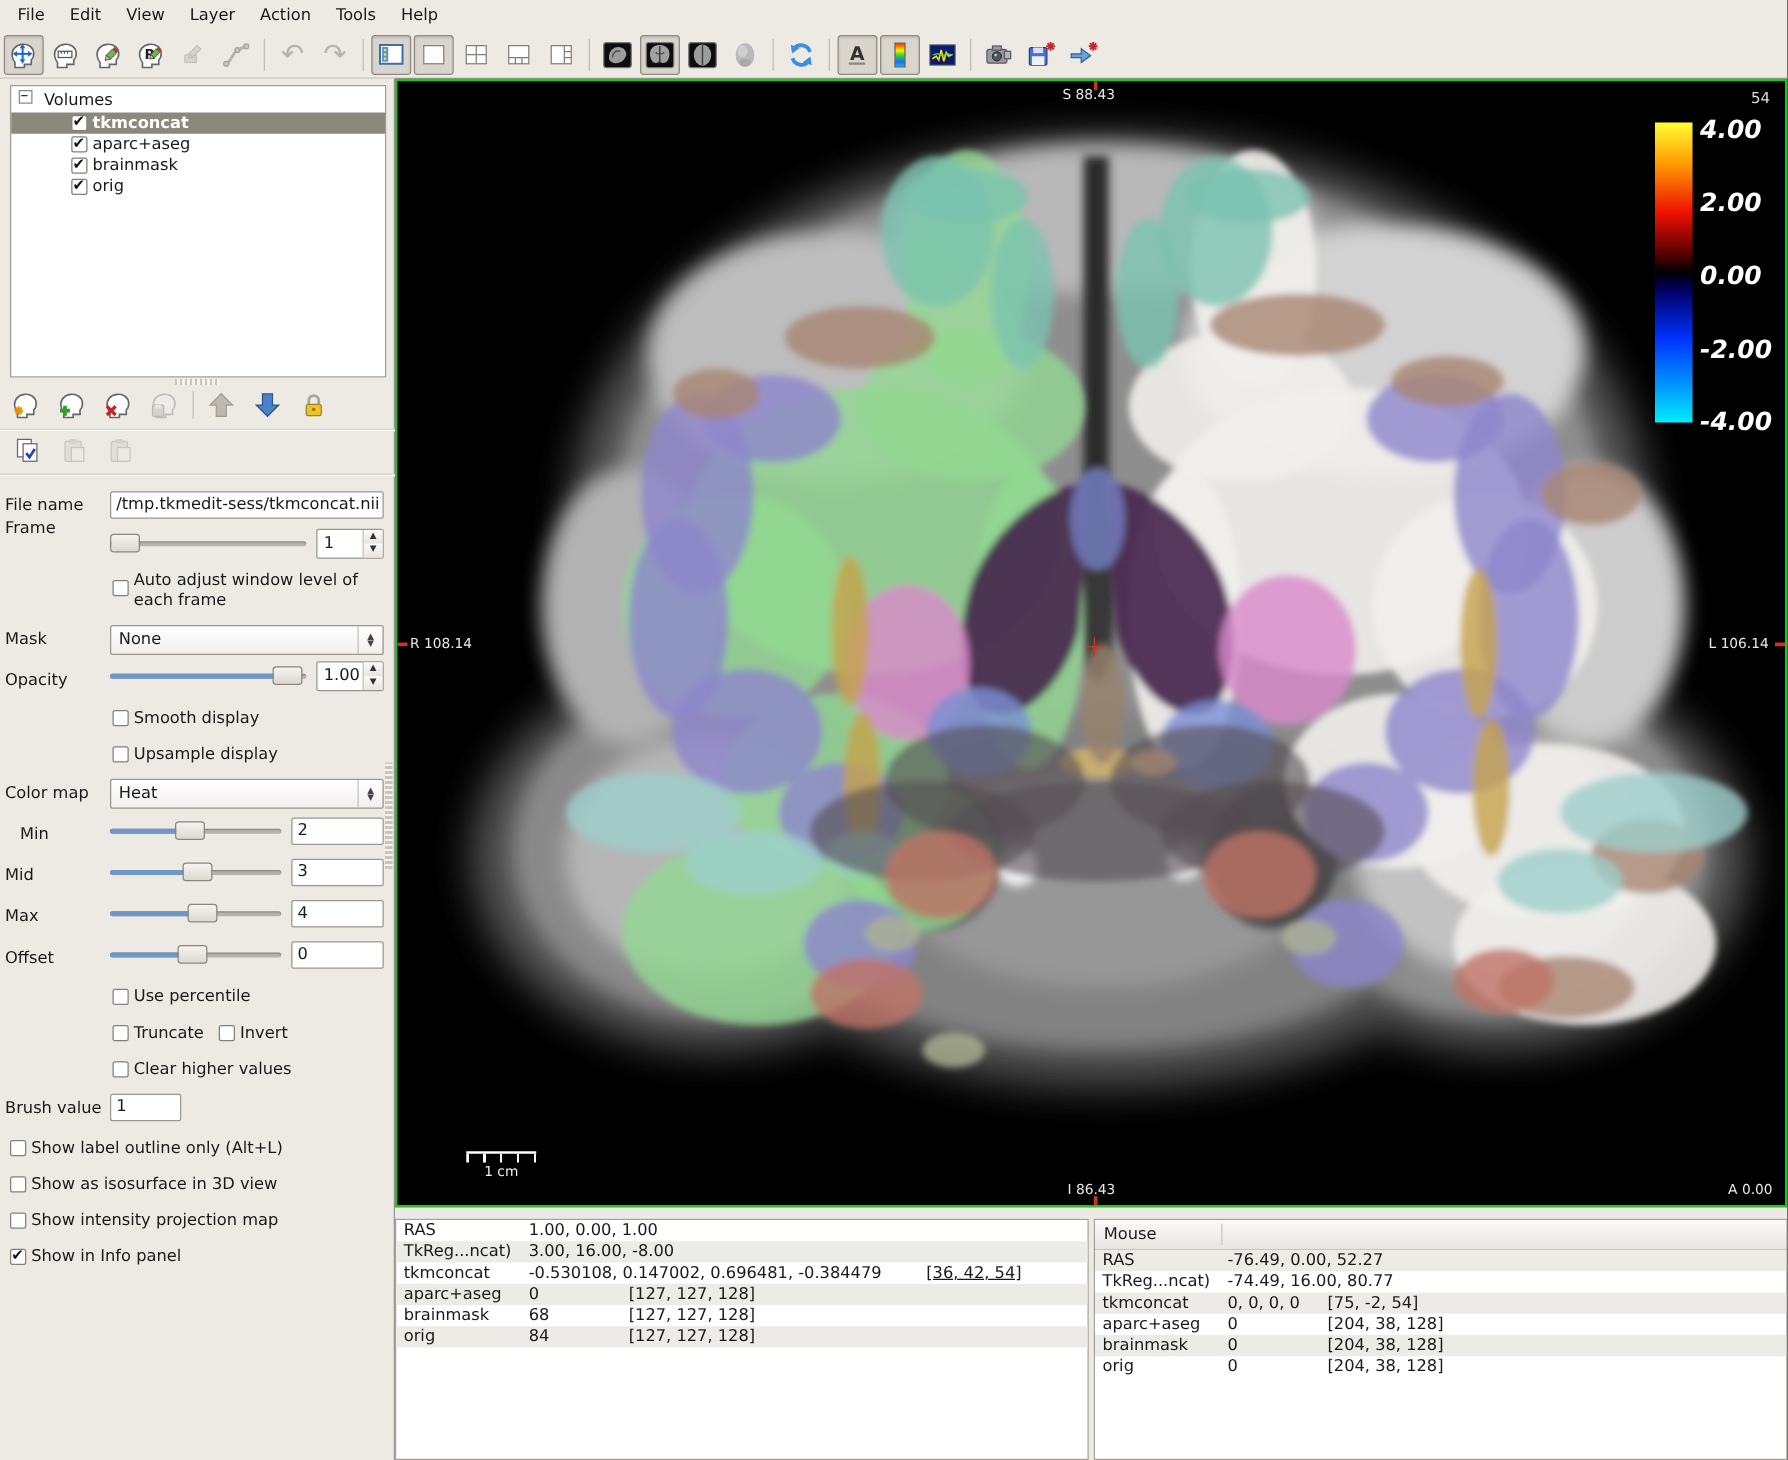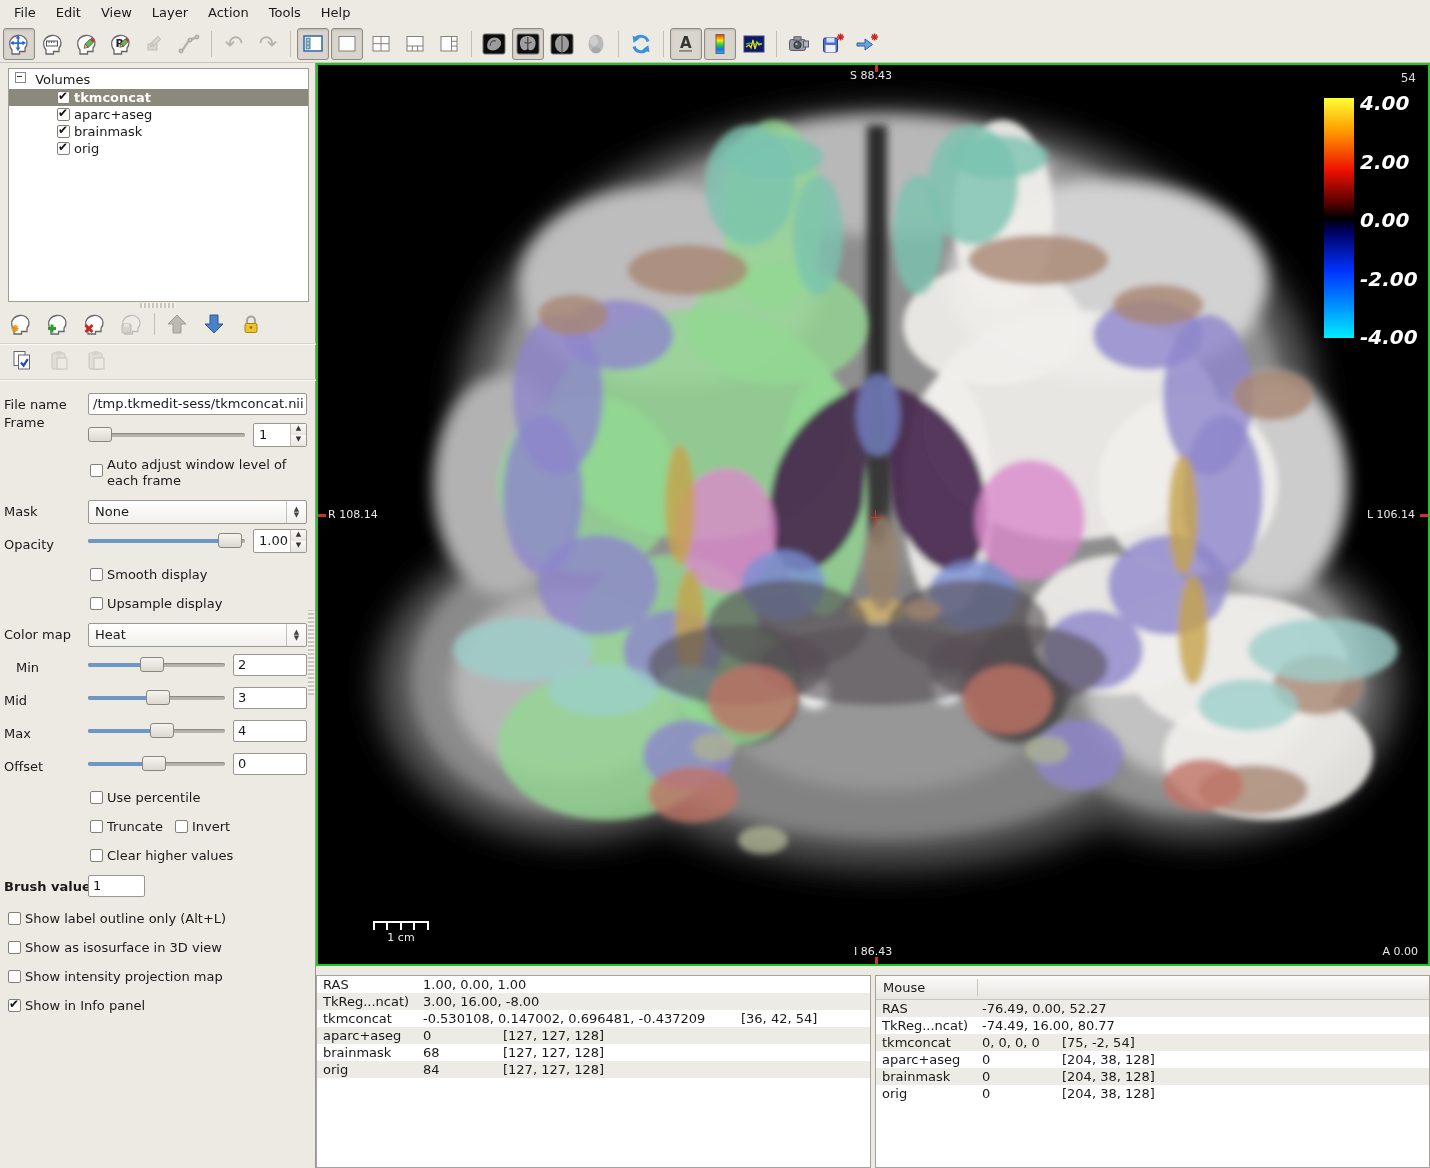--- a/index.html
+++ b/index.html
@@ -54,21 +54,21 @@
   #cursor-cross::after{left:0;top:7px;width:15px;height:1px;}
   
   .info-panel{position:absolute;top:975px;width:555px;height:193px;background:#fff;border:1px solid #a6a29a;box-sizing:border-box;}
   .info-head{position:relative;height:24px;background:linear-gradient(#fbfaf8,#e8e6e1);border-bottom:1px solid #c9c6bf;line-height:23px;padding-left:7px;box-sizing:border-box;}
   .info-head .col-div{position:absolute;left:101px;top:3px;bottom:3px;width:1px;background:#c9c6bf;}
   .info-row{position:relative;height:17px;line-height:17px;font-size:13px;}
   .info-row:nth-child(even){background:#edebe6;}
   .ilabel{position:absolute;left:6px;}
   .ival{position:absolute;left:106px;white-space:nowrap;}
   .iextra{position:absolute;white-space:nowrap;}
-  .x-near{left:186px;} .x-far{left:424px;}
+  .x-near{left:186px;} .x-far{left:424px;text-decoration:underline;}
   #gap-strip{position:absolute;left:316px;top:966px;width:1114px;height:9px;background:#edeae4;}
   .panel-grip{position:absolute;top:978px;width:8px;height:18px;background:repeating-linear-gradient(0deg,#c9c5bc 0 2px,#f4f2ee 2px 4px);}
   svg{display:block;}
   .dis{color:#b7b3ab;}
 </style>
 </head>
 <body>
 
 <div id="app">
 
@@ -484,21 +484,21 @@
 
     <span class="cb" style="position:absolute;left:90px;top:728px;"></span>
     <span class="cbrow-label" style="left:107px;top:727px;">Use percentile</span>
     <span class="cb" style="position:absolute;left:90px;top:757px;"></span>
     <span class="cbrow-label" style="left:107px;top:756px;">Truncate</span>
     <span class="cb" style="position:absolute;left:175px;top:757px;"></span>
     <span class="cbrow-label" style="left:192px;top:756px;">Invert</span>
     <span class="cb" style="position:absolute;left:90px;top:786px;"></span>
     <span class="cbrow-label" style="left:107px;top:785px;">Clear higher values</span>
 
-    <span class="lbl" style="left:4px;top:816px;font-weight:bold;">Brush value</span>
+    <span class="lbl" style="left:4px;top:816px;">Brush value</span>
     <div class="input" style="left:88px;top:812px;width:57px;height:22px;"><span>1</span></div>
 
     <span class="cb" style="position:absolute;left:8px;top:849px;"></span>
     <span class="cbrow-label" style="left:25px;top:848px;">Show label outline only (Alt+L)</span>
     <span class="cb" style="position:absolute;left:8px;top:878px;"></span>
     <span class="cbrow-label" style="left:25px;top:877px;">Show as isosurface in 3D view</span>
     <span class="cb" style="position:absolute;left:8px;top:907px;"></span>
     <span class="cbrow-label" style="left:25px;top:906px;">Show intensity projection map</span>
     <span class="cb checked" style="position:absolute;left:8px;top:936px;"></span>
     <span class="cbrow-label" style="left:25px;top:935px;">Show in Info panel</span>
@@ -699,21 +699,21 @@
     <div class="info-row">
       <span class="ilabel">RAS</span>
       <span class="ival">1.00, 0.00, 1.00</span>
     </div>
     <div class="info-row">
       <span class="ilabel">TkReg...ncat)</span>
       <span class="ival">3.00, 16.00, -8.00</span>
     </div>
     <div class="info-row">
       <span class="ilabel">tkmconcat</span>
-      <span class="ival">-0.530108, 0.147002, 0.696481, -0.437209</span>
+      <span class="ival">-0.530108, 0.147002, 0.696481, -0.384479</span>
       <span class="iextra x-far">[36, 42, 54]</span>
     </div>
     <div class="info-row">
       <span class="ilabel">aparc+aseg</span>
       <span class="ival">0</span>
       <span class="iextra x-near">[127, 127, 128]</span>
     </div>
     <div class="info-row">
       <span class="ilabel">brainmask</span>
       <span class="ival">68</span>

